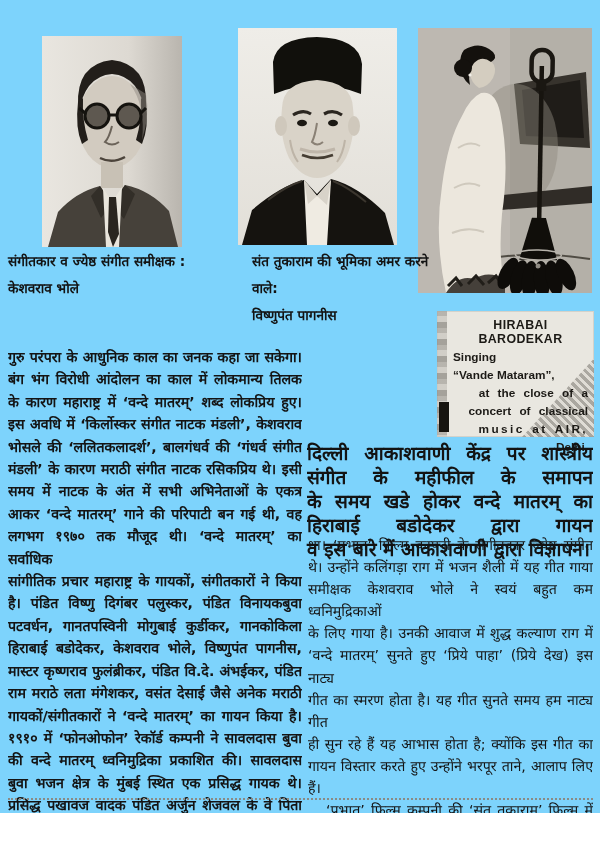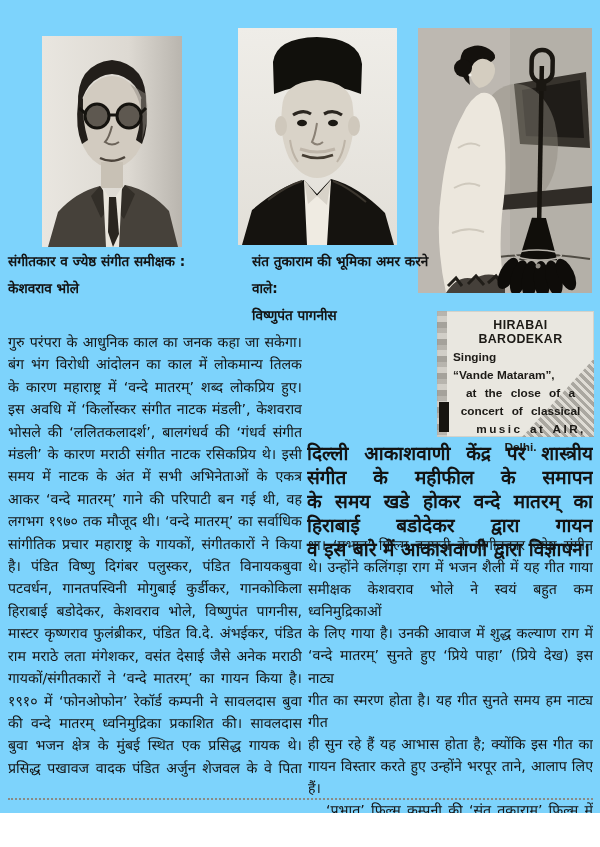--- a/index.html
+++ b/index.html
@@ -27,25 +27,25 @@
   }
   .clip-edge{position:absolute;left:0;top:0;bottom:0;width:10px;
     background:repeating-linear-gradient(180deg,#a7a49d 0 5px,#c9c6bf 5px 11px,#8e8b84 11px 17px);opacity:.75;}
   .clip-block{position:absolute;left:2px;bottom:5px;width:10px;height:30px;background:#171510;}
   .clip-hatch{position:absolute;right:0;bottom:0;width:72px;height:80px;
     background:repeating-linear-gradient(45deg,#8f8c85 0 3px,#dbd8d1 3px 6px);
     clip-path:polygon(100% 2%,100% 100%,0 100%);opacity:.7;}
   .clip-text{position:relative;padding:7px 6px 0 16px;}
   .clip-title{font-weight:bold;font-size:12.4px;text-align:center;letter-spacing:.4px;}
   .clip-c{font-weight:bold;font-size:11.8px;text-align:left;margin-top:4px;}
-  .clip-l{font-weight:bold;font-size:11.8px;text-align:center;margin-top:4px;word-spacing:5px;}
+  .clip-l{font-weight:bold;font-size:11.8px;text-align:right;margin-top:4px;word-spacing:5px;}
   .clip-air{letter-spacing:2.4px;word-spacing:2px;margin-left:21px;}
   
   .col{position:absolute;font-size:14.2px;color:#141414;}
-  .col-left{left:8px;top:331px;width:294px;line-height:22.4px;}
+  .col-left{left:8px;top:346px;width:294px;line-height:22.4px;font-weight:bold;}
   .col-right{left:308px;top:534px;width:285px;line-height:22.1px;}
   .jline{text-align:justify;text-align-last:justify;overflow:hidden;white-space:normal;}
   .indent{padding-left:18px;}
   
   .rule{position:absolute;left:8px;right:7px;top:798px;border-top:2px dotted #8a8a86;height:0;}
   .footer{position:absolute;right:7px;top:810px;display:flex;align-items:center;gap:9px;
     font-size:16px;font-weight:600;color:#141414;}
   .page-bar{width:7px;height:21px;background:#b5b5b3;}
   .page-num{font-size:19px;font-weight:bold;text-align:right;}
 </style>

